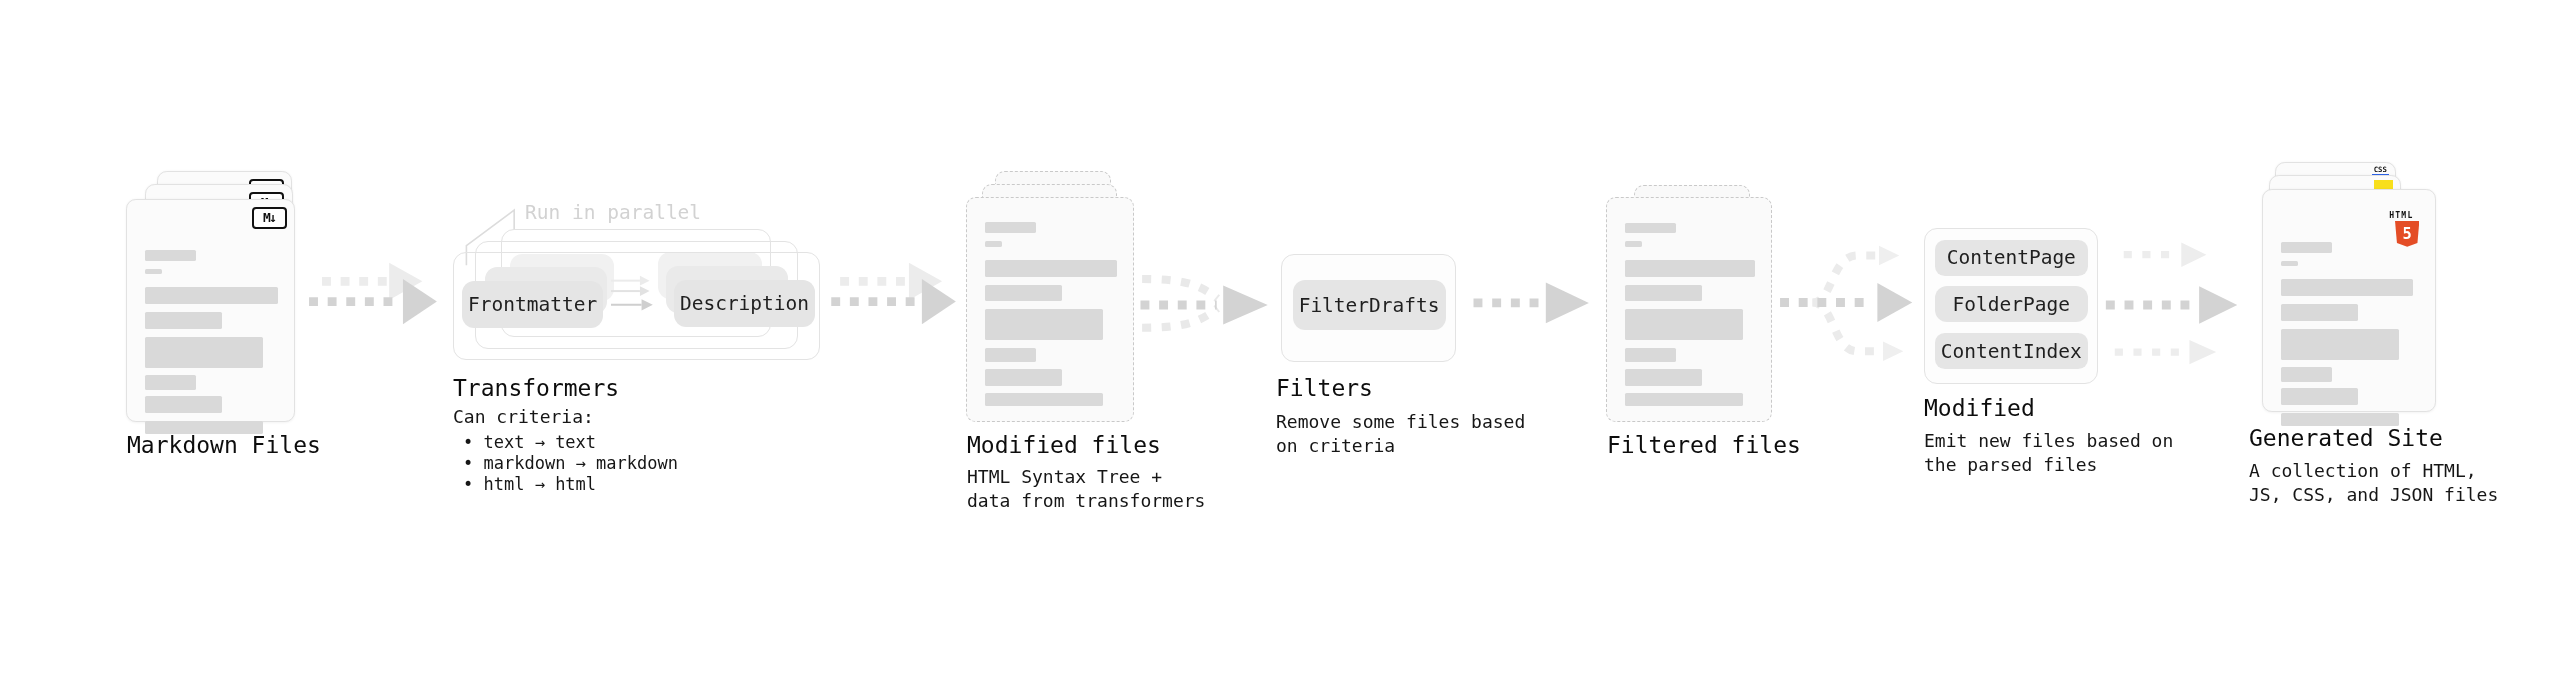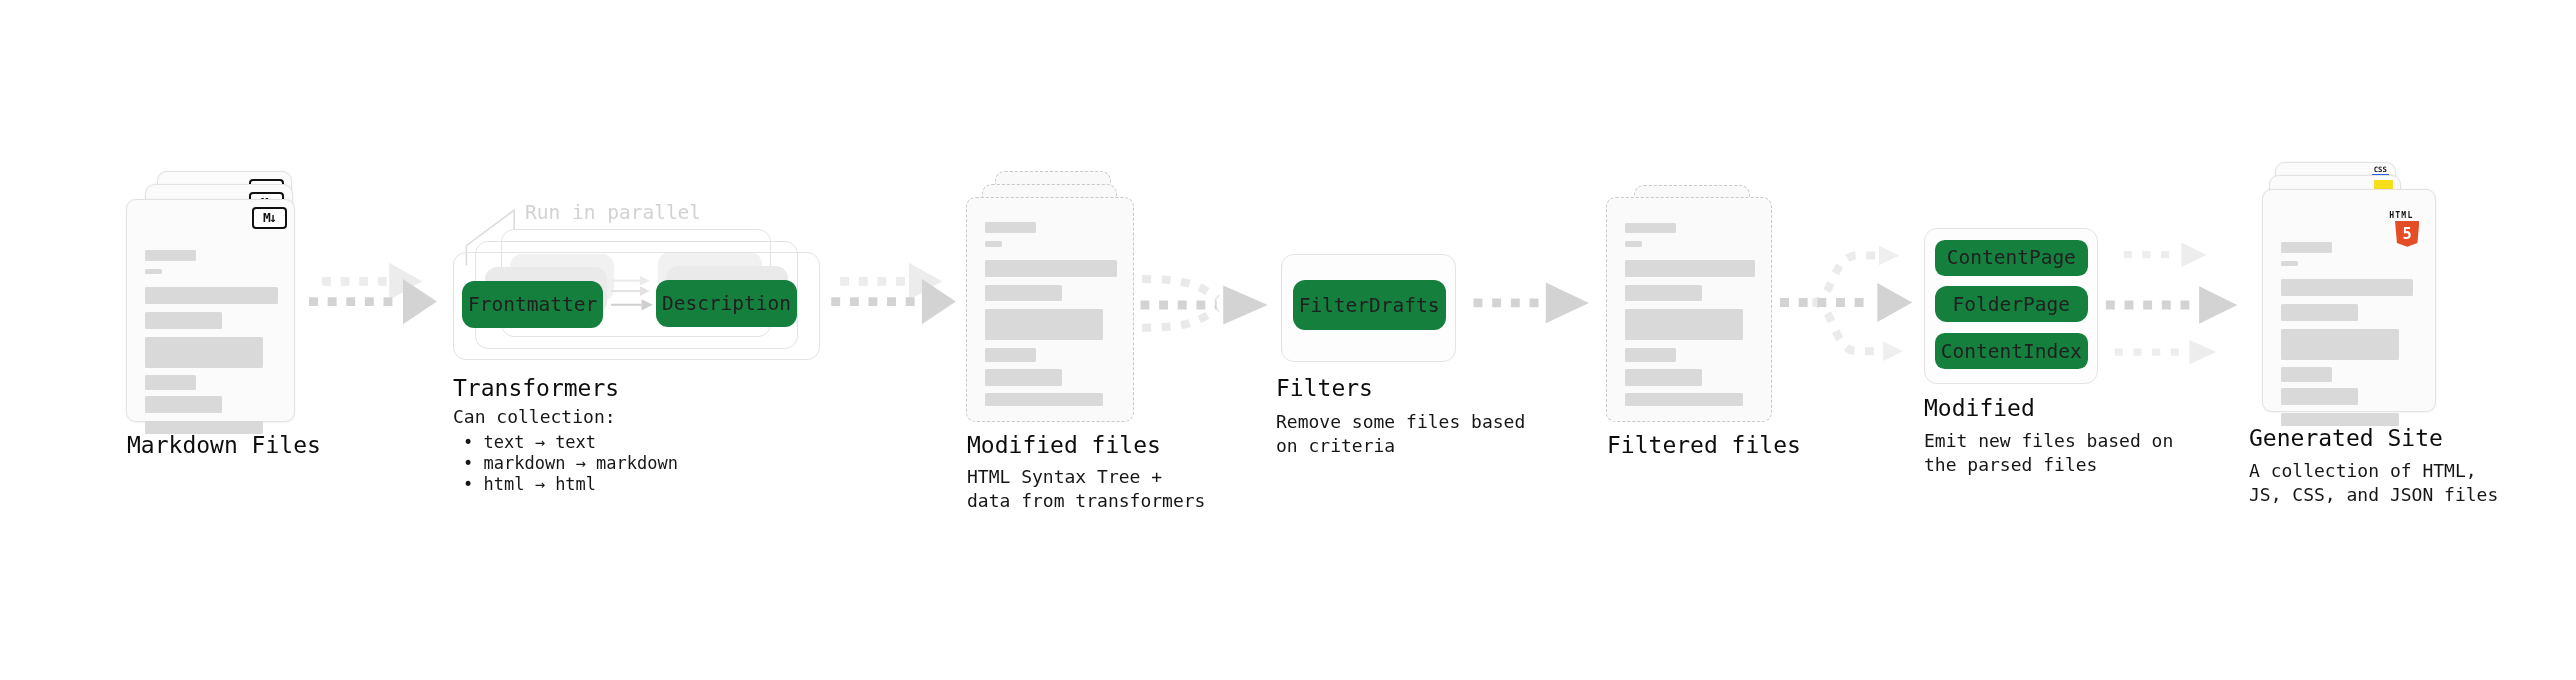--- a/index.html
+++ b/index.html
@@ -29,21 +29,21 @@
   .html5-shield{width:24.4px;height:26px;margin:0.8px auto 0;background:#e44d26;color:#fff;
                 clip-path:polygon(0 0,100% 0,92% 85%,50% 100%,8% 85%);
                 display:flex;align-items:center;justify-content:center;
                 font-size:15.4px;font-weight:bold;}
   .css-mini{position:absolute;right:6.5px;top:3.3px;font-size:7.3px;font-weight:bold;color:#111;
             line-height:7.3px;border-bottom:3.3px solid #2c63e8;padding:0 1.6px 0.8px 1.6px;}
   .js-mini{position:absolute;right:6.5px;top:4.1px;width:18.7px;height:10.6px;background:#f8df1c;}
   
   .gbox{position:absolute;border:1.6px solid #e3e3e3;border-radius:13px;background:transparent;}
   .gbox.filled{background:#fdfdfd;}
-  .pill{position:absolute;background:#15803d;border-radius:12.2px;display:flex;align-items:center;
+  .pill{position:absolute;background:#e5e5e5;border-radius:12.2px;display:flex;align-items:center;
         justify-content:center;font-size:19.5px;color:#1f1f1f;white-space:nowrap;}
   .pill.g1{background:#eaeaea;}
   .pill.g2{background:#f1f1f1;}
   
   .title{position:absolute;font-size:23px;color:#0d0d0d;white-space:nowrap;}
   .desc{position:absolute;font-size:18px;line-height:24.4px;color:#161616;white-space:pre-line;}
   .note{position:absolute;font-size:19.5px;color:#d2d2d2;white-space:nowrap;}
   ul.bullets{position:absolute;list-style:none;margin:0;padding:0;font-size:17px;line-height:21px;color:#161616;}
   ul.bullets li::before{content:"• ";}
   svg{position:absolute;overflow:visible;}
@@ -95,38 +95,38 @@
   <div class="gbox" style="left:501px;top:229px;width:268px;height:106px;">
     <div class="pill g2" style="left:8.1px;top:23.6px;width:104px;height:47px;"></div>
     <div class="pill g2" style="right:8.1px;top:22px;width:104px;height:47px;"></div>
   </div>
   <div class="gbox" style="left:475px;top:241px;width:321px;height:106px;">
     <div class="pill g1" style="left:9px;top:25px;width:122px;height:47px;"></div>
     <div class="pill g1" style="right:9px;top:23.6px;width:122px;height:47px;"></div>
   </div>
   <div class="gbox" style="left:453px;top:252px;width:365px;height:106px;">
     <div class="pill" style="left:8.1px;top:28.4px;width:141px;height:47px;">Frontmatter</div>
-    <div class="pill" style="right:22px;top:27px;width:141px;height:47px;">Description</div>
+    <div class="pill" style="right:4px;top:27px;width:141px;height:47px;">Description</div>
   </div>
   <svg style="left:609px;top:275px;" width="49" height="37" viewBox="0 0 60 46">
     <g stroke="#ebebeb" fill="#ebebeb">
         <line x1="2" y1="7" x2="38" y2="7" stroke-width="2.5"></line>
         <polygon points="38,1 38,13 50,7" stroke="none"></polygon>
       </g>
     <g stroke="#e2e2e2" fill="#e2e2e2">
         <line x1="2" y1="20" x2="38" y2="20" stroke-width="2.5"></line>
         <polygon points="38,14 38,26 50,20" stroke="none"></polygon>
       </g>
     <g stroke="#cfcfcf" fill="#cfcfcf">
         <line x1="2" y1="37" x2="40" y2="37" stroke-width="2.5"></line>
         <polygon points="40,30 40,44 54,37" stroke="none"></polygon>
       </g>
   </svg>
   <div class="title" style="left:453px;top:375px;">Transformers</div>
-  <div class="desc" style="left:453px;top:405px;">Can collection:</div>
+  <div class="desc" style="left:453px;top:405px;">Can criteria:</div>
   <ul class="bullets" style="left:463px;top:432px;">
     <li>text → text</li>
     <li>markdown → markdown</li>
     <li>html → html</li>
   </ul>
 
   <svg style="left:825px;top:249px;" width="163" height="89" viewBox="0 0 200 110">
     <g stroke="#ececec" fill="#ececec">
       <line x1="18" y1="40" x2="100" y2="40" stroke-width="11" stroke-dasharray="11 12"></line>
       <polygon points="103,17 103,63 144,40" stroke="none"></polygon>

